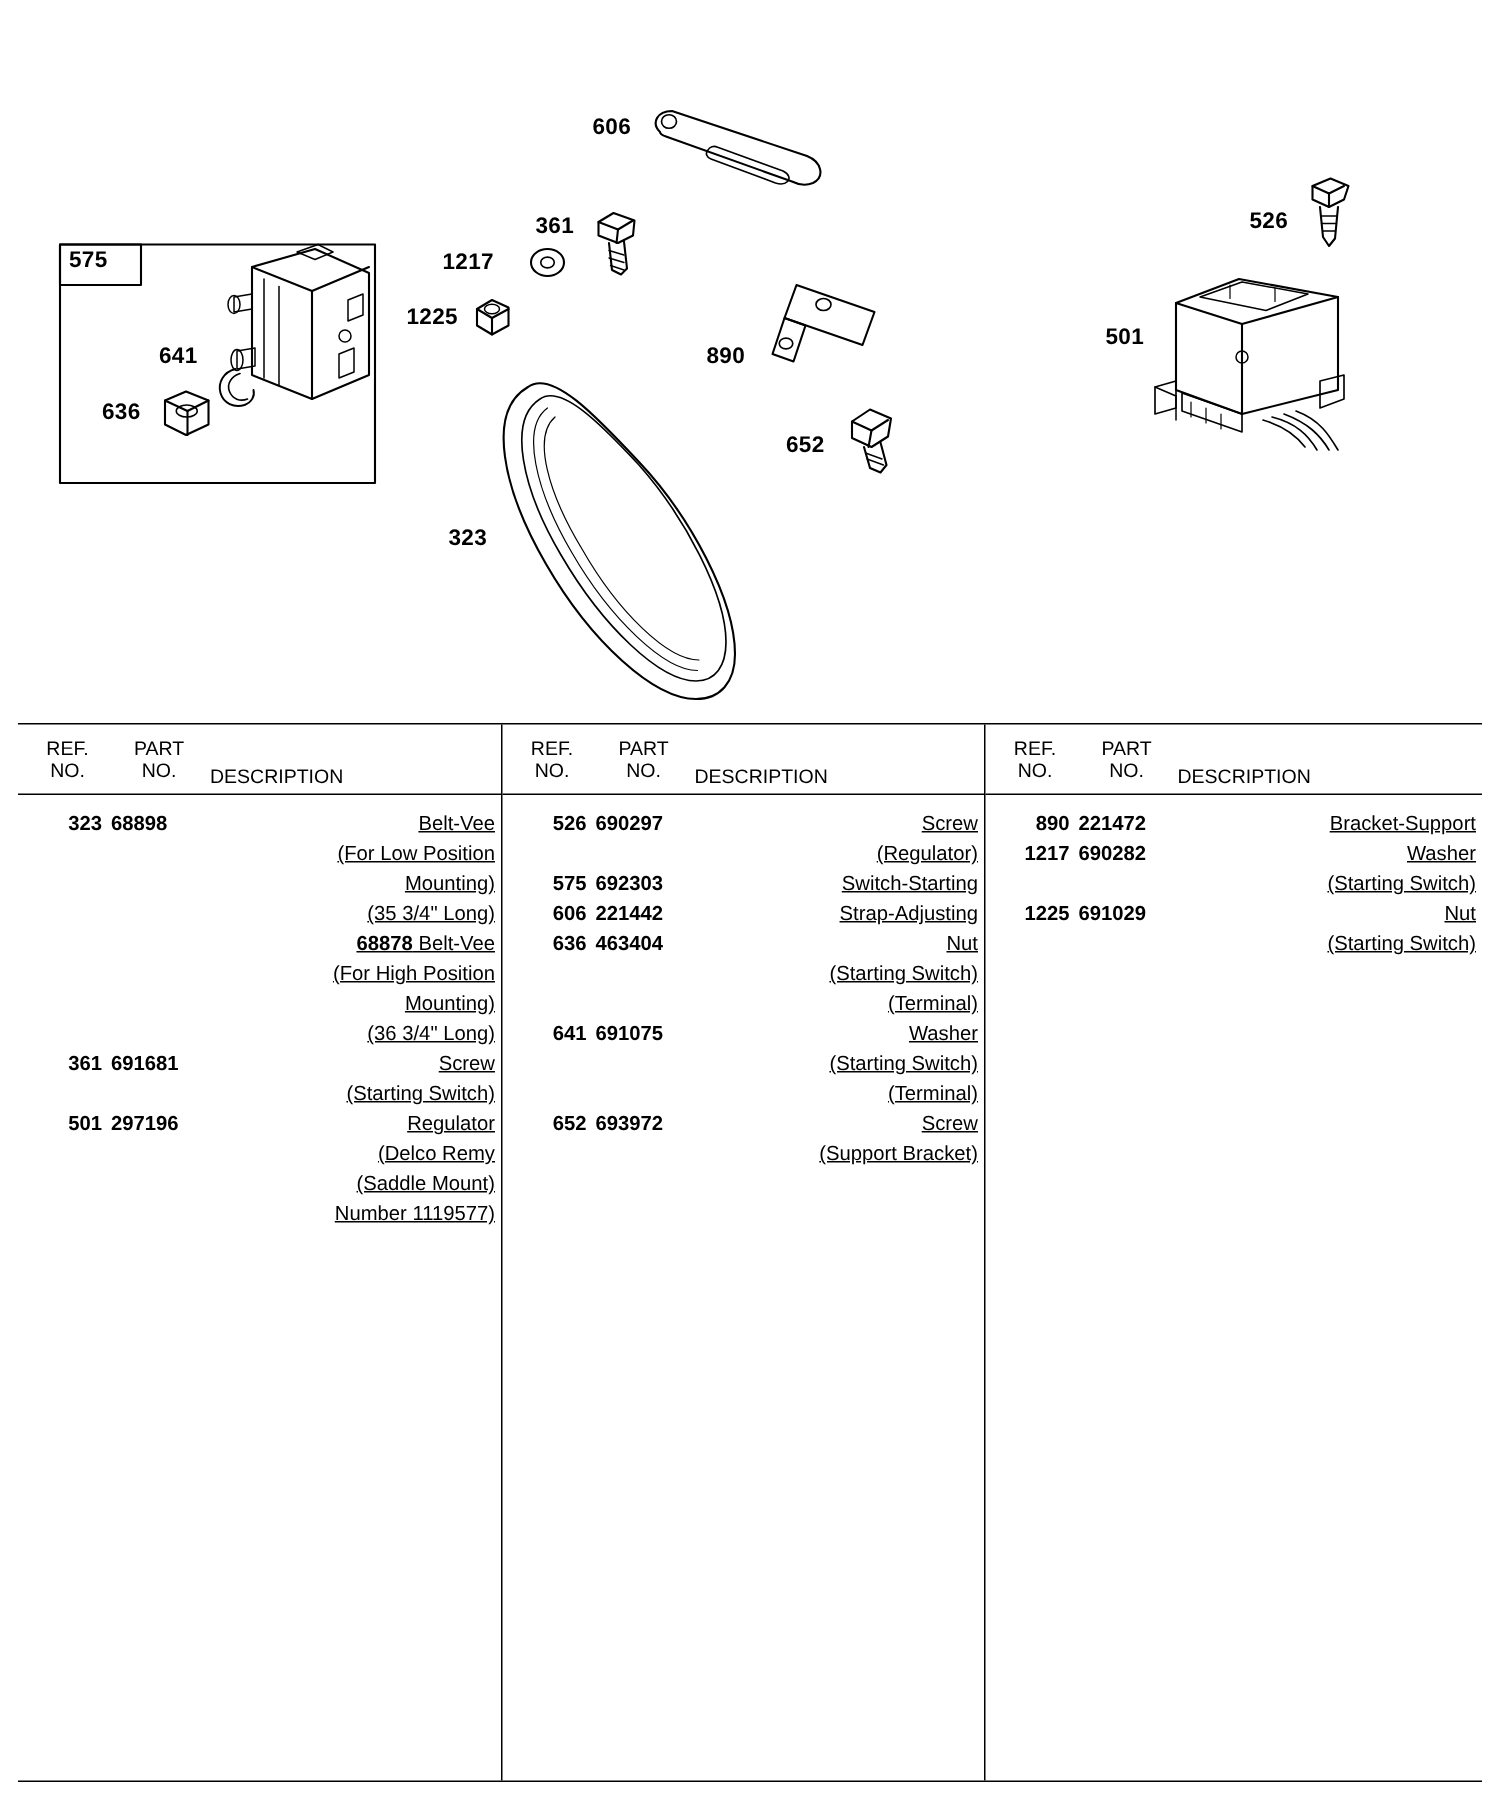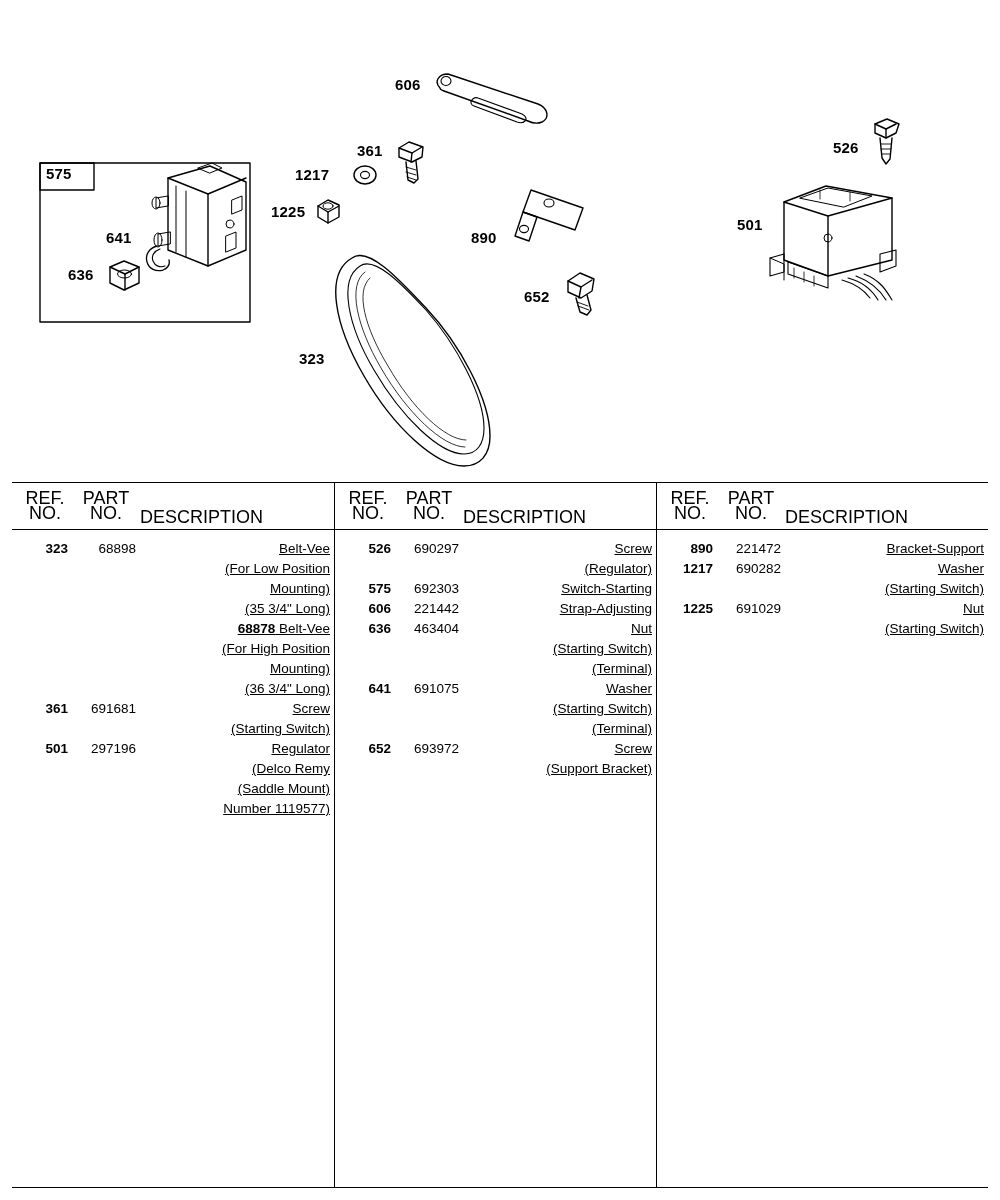--- a/index.html
+++ b/index.html
@@ -54,21 +54,21 @@
   .col.c2 { left: 322px; width: 322px; border-left: 1.6px solid #000; }
   .col.c3 { left: 644px; width: 332px; border-left: 1.6px solid #000; }
 
   .col-head {
     position: relative;
     height: 46px;
     border-bottom: 1.6px solid #000;
   }
   .col-head .h {
     position: absolute;
-    font-size: 18px;
+    font-size: 13px;
     line-height: 15px;
     text-align: center;
     white-space: pre-line;
   }
   .col-head .h-ref  { left: 10px;  top: 8px; width: 46px; }
   .col-head .h-part { left: 66px;  top: 8px; width: 56px; }
   .col-head .h-desc { left: 128px; top: 15px; width: 180px; text-align: left; margin-top: 12px; }
 
   .rows {
     position: relative;
@@ -84,22 +84,22 @@
     position: absolute;
     left: 0px;
     width: 56px;
     text-align: right;
     font-weight: bold;
   }
   .row .part {
     position: absolute;
     left: 62px;
     width: 62px;
-    text-align: right;
-    font-weight: normal;
+    text-align: left;
+    font-weight: bold;
   }
   .row .desc {
     position: absolute;
     left: 120px;
     right: 4px;
     text-align: right;
     text-decoration: underline;
   }
   .row .desc.note {
     font-weight: bold;

